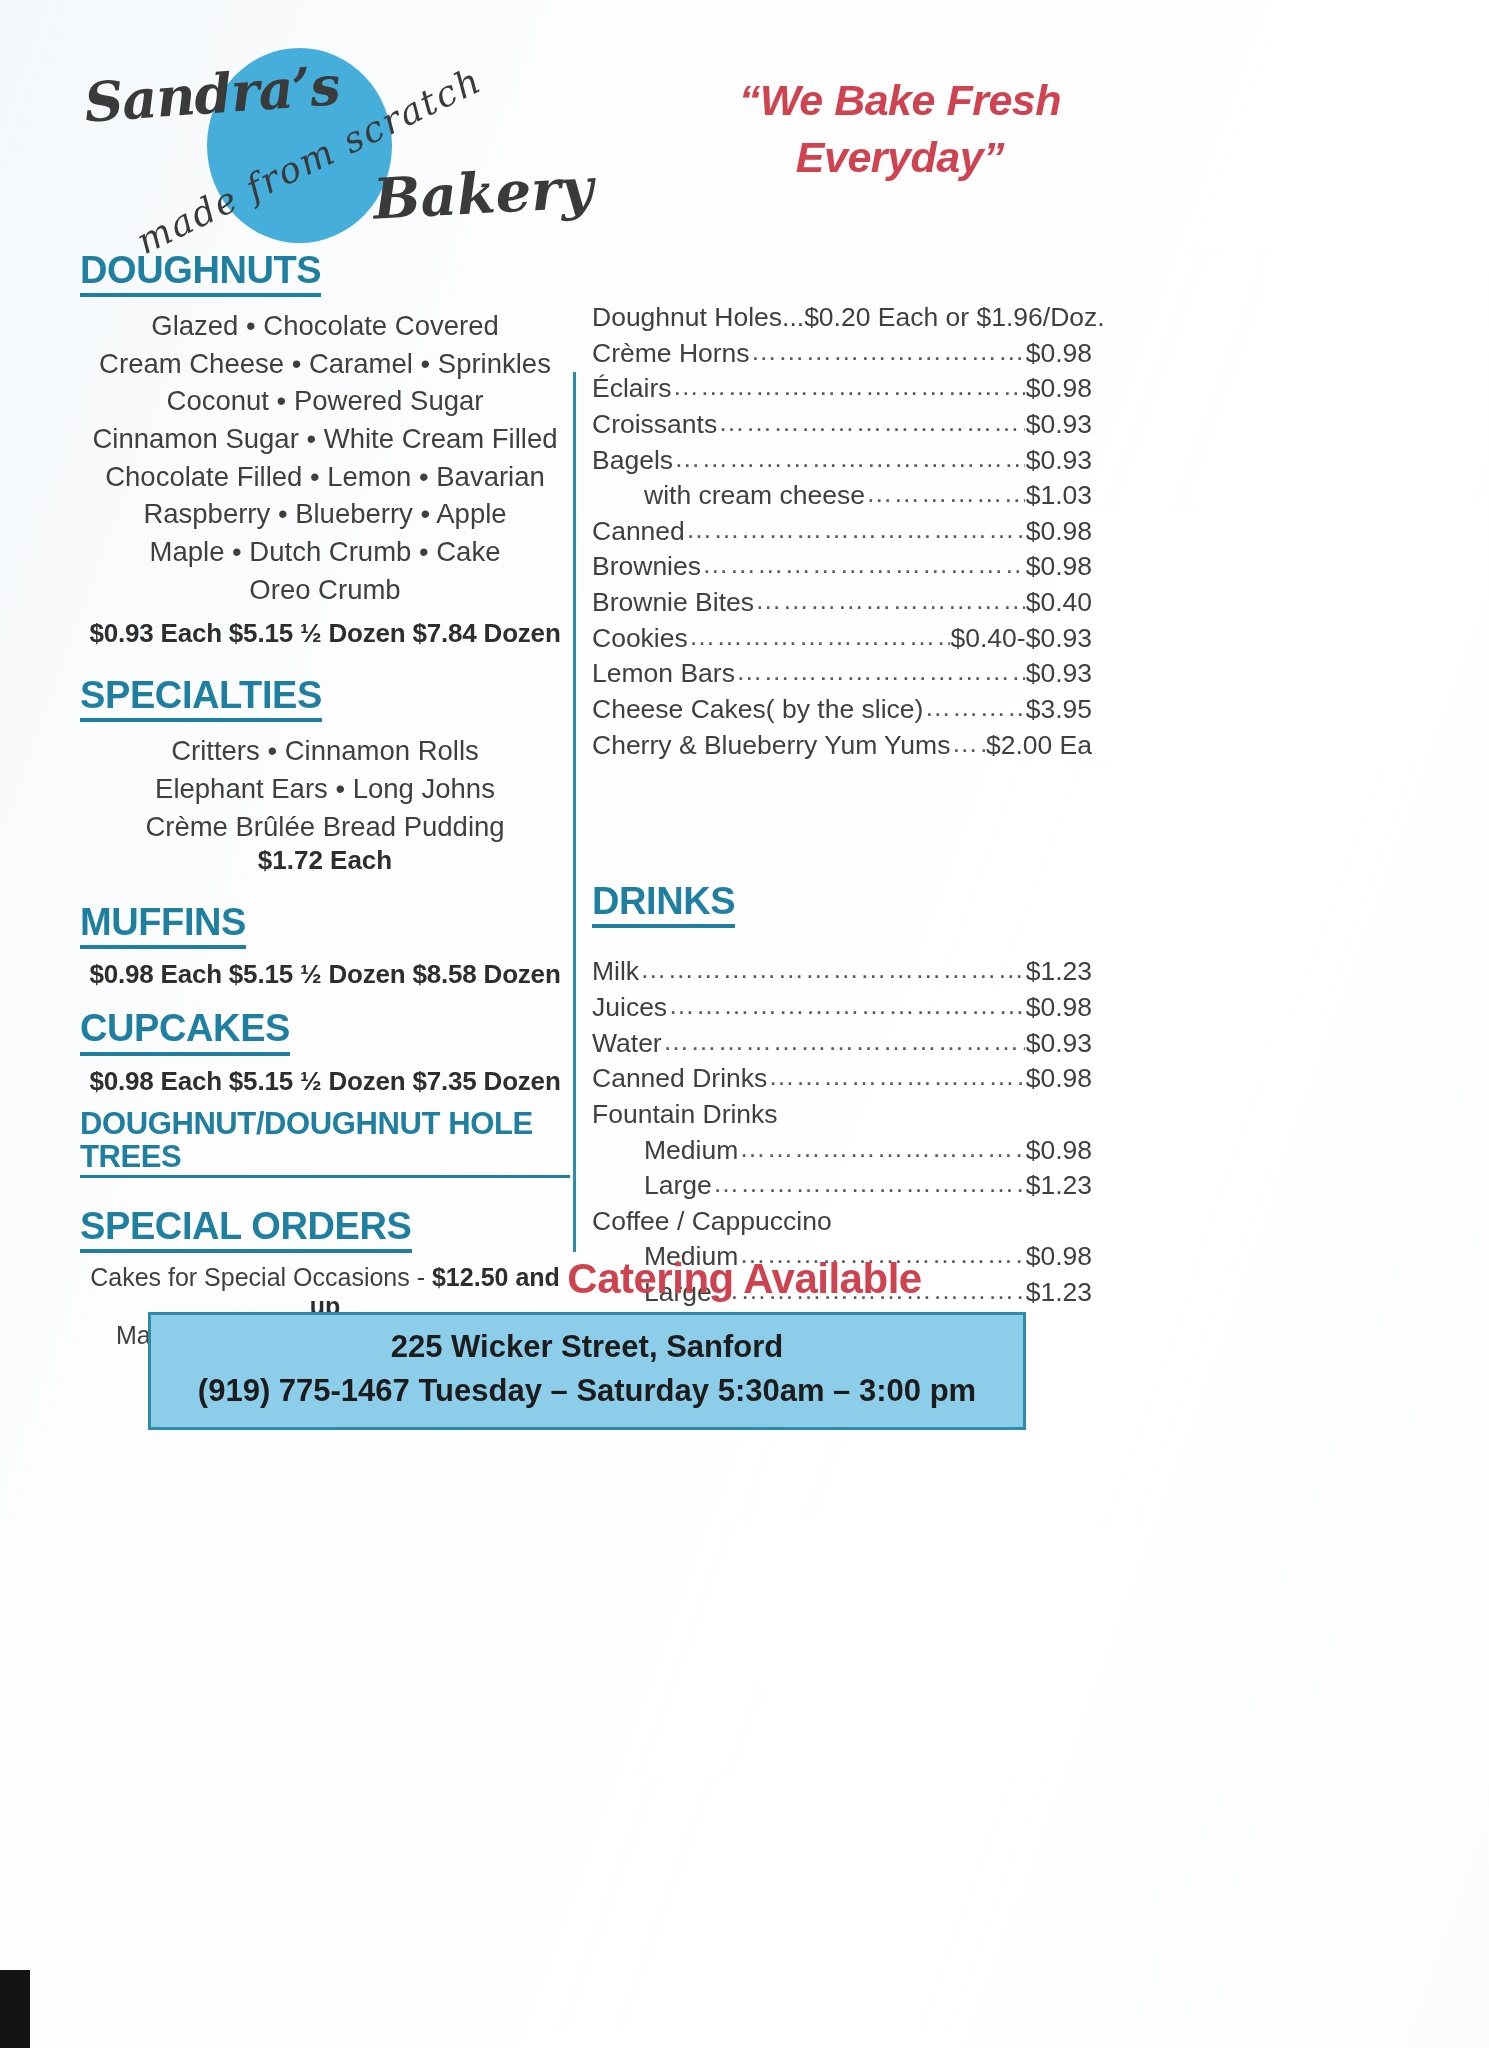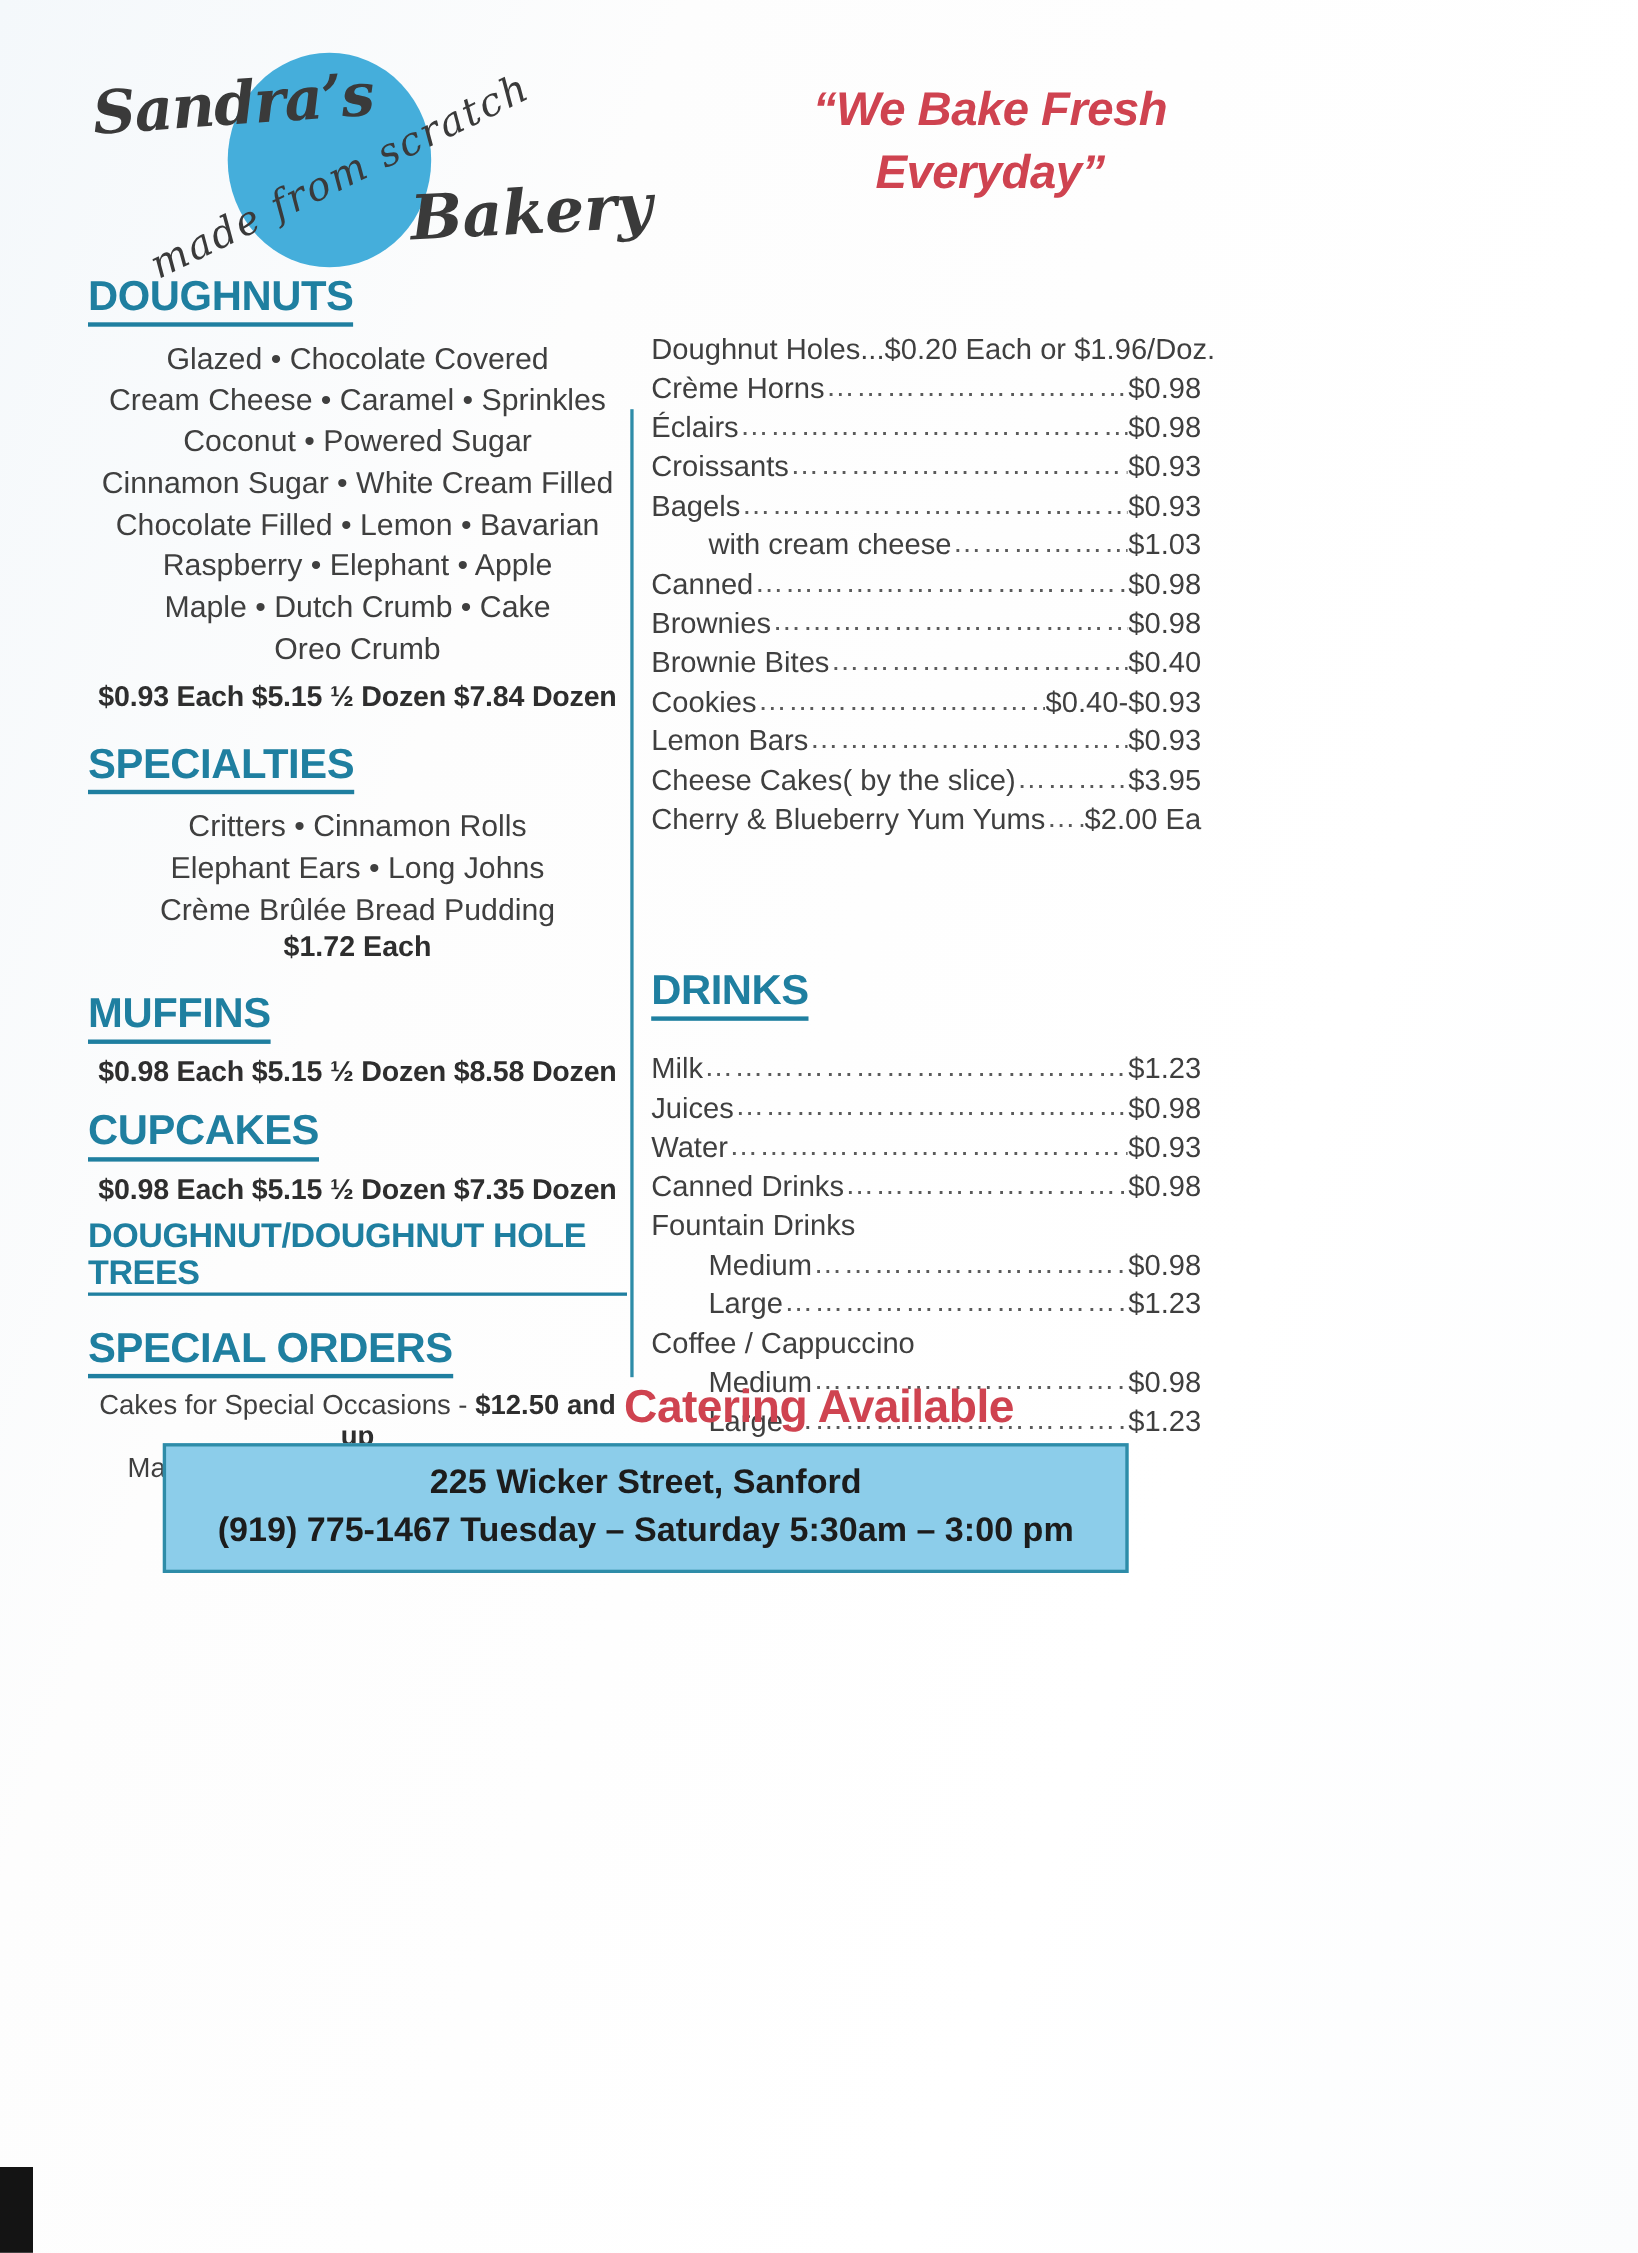--- a/index.html
+++ b/index.html
@@ -130,21 +130,21 @@
       <div class="sec-wrap">
         <h2 class="sec">DOUGHNUTS</h2>
       </div>
       <div class="gap-s"></div>
       <div>
         <div class="flavor">Glazed • Chocolate Covered</div>
         <div class="flavor">Cream Cheese • Caramel • Sprinkles</div>
         <div class="flavor">Coconut • Powered Sugar</div>
         <div class="flavor">Cinnamon Sugar • White Cream Filled</div>
         <div class="flavor">Chocolate Filled •  Lemon • Bavarian</div>
-        <div class="flavor">Raspberry • Elephant • Apple</div>
+        <div class="flavor">Raspberry • Blueberry • Apple</div>
         <div class="flavor">Maple • Dutch Crumb • Cake</div>
         <div class="flavor">Oreo Crumb</div>
       </div>
       <div class="gap-s"></div>
       <div class="price-row">$0.93 Each    $5.15 ½ Dozen    $7.84 Dozen</div>
 
       <div class="gap-l"></div>
       <div class="sec-wrap">
         <h2 class="sec">SPECIALTIES</h2>
       </div>

